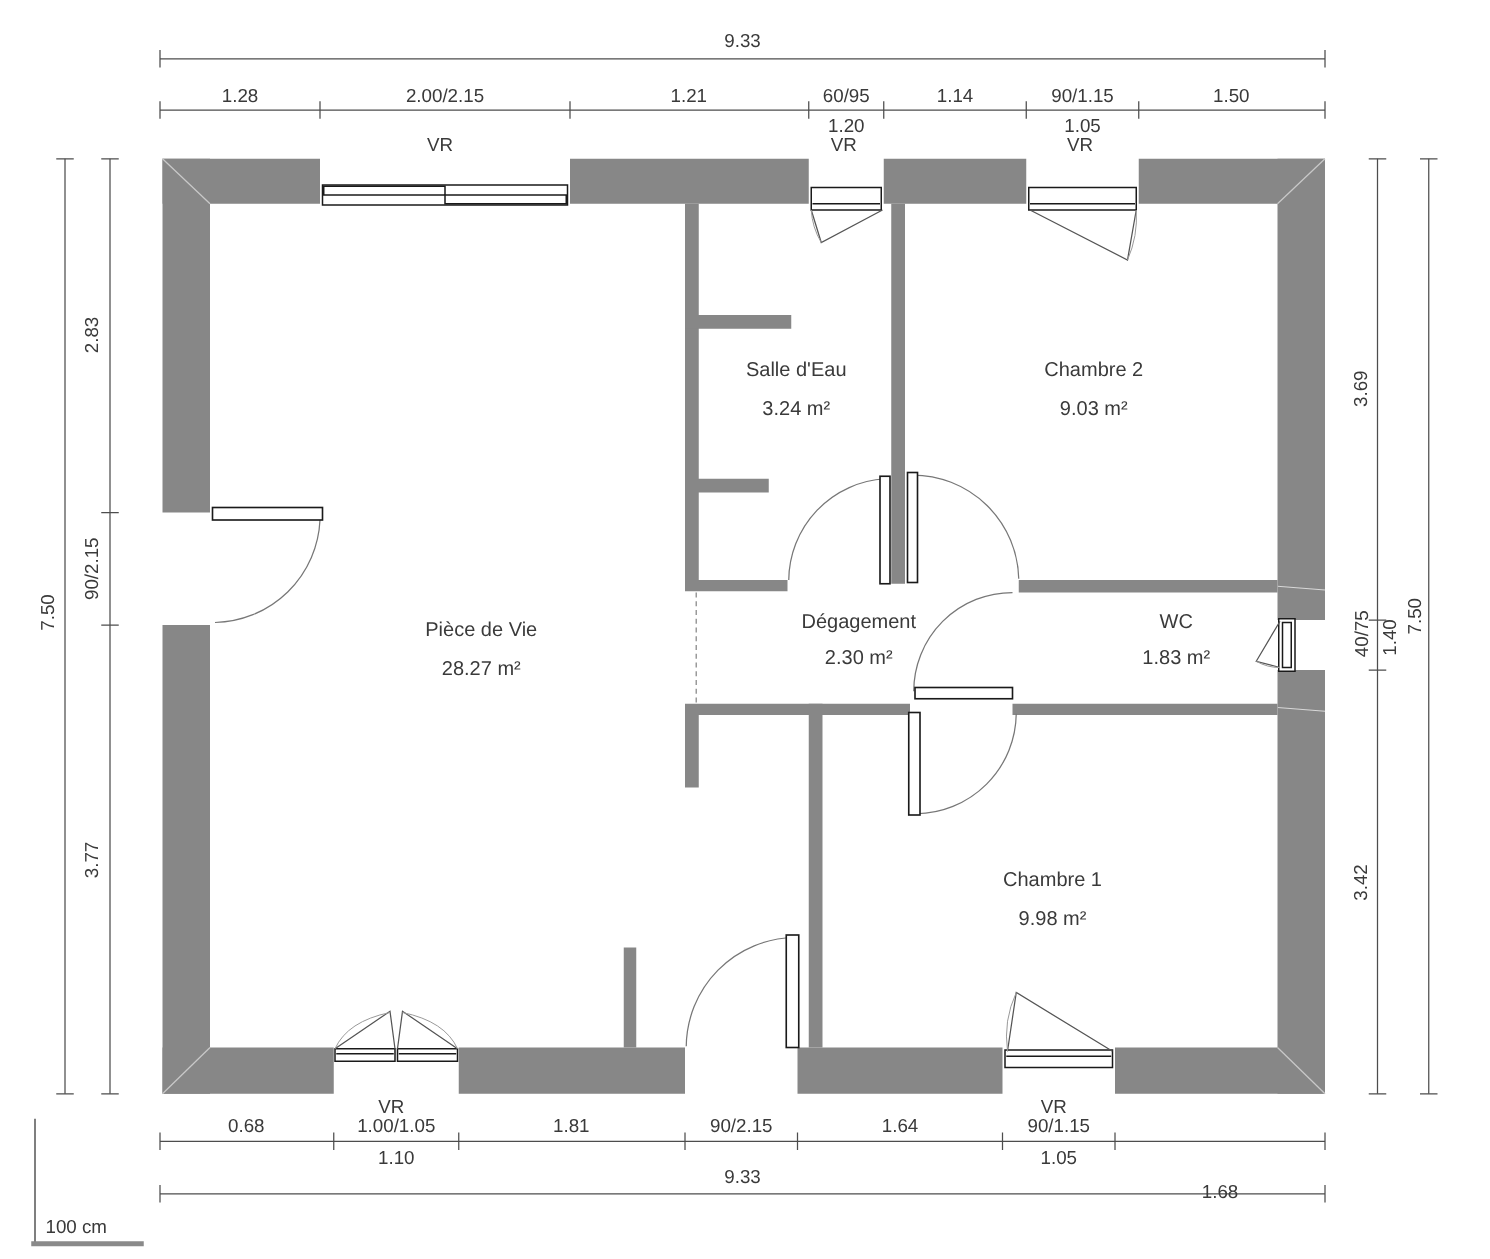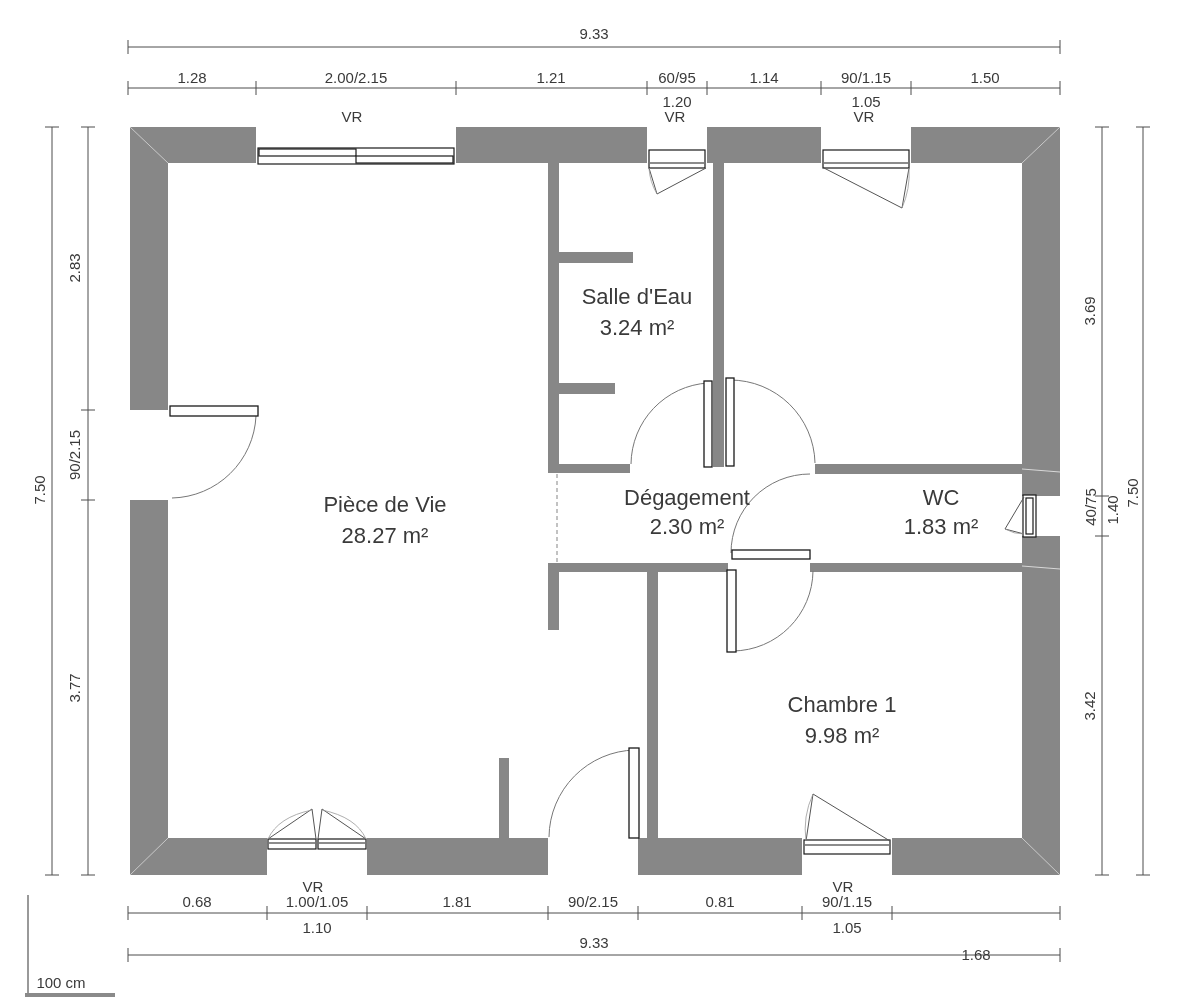--- a/index.html
+++ b/index.html
@@ -3,21 +3,21 @@
 <meta charset="utf-8">
 <style>
   html,body{margin:0;padding:0;background:#ffffff;}
   #canvas{position:relative;width:1192px;height:1007px;background:#ffffff;overflow:hidden;
           font-family:"Liberation Sans",sans-serif;}
   #plan-svg{position:absolute;left:0;top:0;}
   .lbl{position:absolute;font-size:15px;color:#3a3a3a;white-space:nowrap;
        transform:translate(-50%,-50%);line-height:15px;}
   .lbl.rot{transform:translate(-50%,-50%) rotate(-90deg);}
   .room{position:absolute;transform:translate(-50%,-50%);text-align:center;
-        font-size:22px;color:#3a3a3a;line-height:31px;white-space:nowrap;}
+        font-size:16px;color:#3a3a3a;line-height:31px;white-space:nowrap;}
 </style>
 </head>
 <body>
 
 <div id="canvas">
 
 <svg id="plan-svg" width="1192" height="1007" viewBox="0 0 1192 1007">
 
   <g fill="#878787">
 
@@ -190,20 +190,24 @@
   </g>
 </svg>
 
   <div class="room" style="left:385px;top:520px;">
     <div>Pièce de Vie</div>
     <div>28.27 m²</div>
   </div>
   <div class="room" style="left:637px;top:312px;">
     <div>Salle d'Eau</div>
     <div>3.24 m²</div>
+  </div>
+  <div class="room" style="left:875px;top:312px;">
+    <div>Chambre 2</div>
+    <div>9.03 m²</div>
   </div>
   <div class="room" style="left:687px;top:512px;line-height:29px;">
     <div>Dégagement</div>
     <div>2.30 m²</div>
   </div>
   <div class="room" style="left:922px;top:512px;line-height:29px;margin-left:19px;">
     <div>WC</div>
     <div>1.83 m²</div>
   </div>
   <div class="room" style="left:842px;top:720px;">
@@ -224,21 +228,21 @@
   <span class="lbl" style="left:352px;top:116px;">VR</span>
   <span class="lbl" style="left:675px;top:116px;">VR</span>
   <span class="lbl" style="left:864px;top:116px;">VR</span>
 
   <span class="lbl" style="left:313px;top:886px;">VR</span>
   <span class="lbl" style="left:843px;top:886px;">VR</span>
   <span class="lbl" style="left:197px;top:901px;">0.68</span>
   <span class="lbl" style="left:317px;top:901px;">1.00/1.05</span>
   <span class="lbl" style="left:457px;top:901px;">1.81</span>
   <span class="lbl" style="left:593px;top:901px;">90/2.15</span>
-  <span class="lbl" style="left:720px;top:901px;">0.81</span>
+  <span class="lbl" style="left:720px;top:901px;">1.64</span>
   <span class="lbl" style="left:847px;top:901px;">90/1.15</span>
   <span class="lbl" style="left:976px;top:954px;">1.68</span>
   <span class="lbl" style="left:317px;top:927px;">1.10</span>
   <span class="lbl" style="left:847px;top:927px;">1.05</span>
   <span class="lbl" style="left:594px;top:942px;">9.33</span>
 
   <span class="lbl rot" style="left:39px;top:490px;">7.50</span>
   <span class="lbl rot" style="left:74px;top:268px;">2.83</span>
   <span class="lbl rot" style="left:74px;top:455px;">90/2.15</span>
   <span class="lbl rot" style="left:74px;top:688px;">3.77</span>

